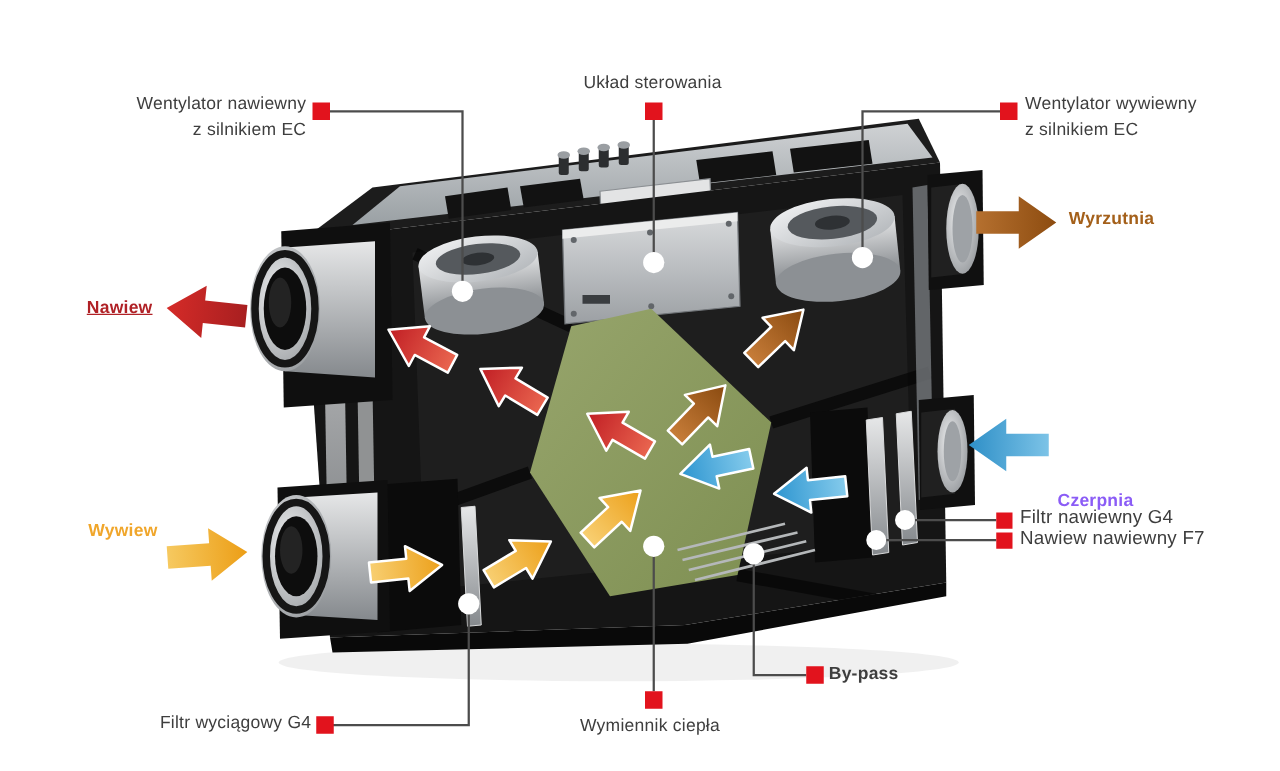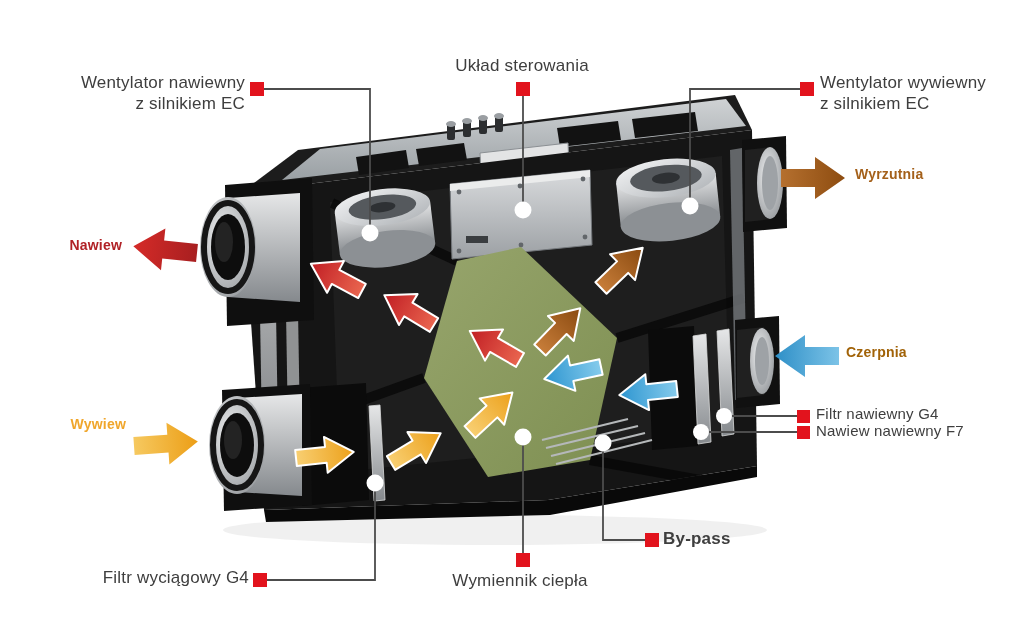--- a/index.html
+++ b/index.html
@@ -2,34 +2,34 @@
 <html><head>
 <meta charset="utf-8">
 <style>
   html,body{margin:0;padding:0;background:#fff;}
   .stage{
     position:relative;width:1024px;height:617px;background:#ffffff;
     font-family:"Liberation Sans",sans-serif;overflow:hidden;
   }
   .stage svg{position:absolute;left:0;top:0;}
   .callout{
-    position:absolute;color:#3e3e3e;font-size:17px;line-height:21px;
+    position:absolute;color:#3e3e3e;font-size:14px;line-height:21px;
     letter-spacing:.2px;white-space:nowrap;
   }
   .callout.right{text-align:right;margin-left:32px;}
   .callout.center{text-align:center;}
   .callout.small{font-size:15px;line-height:16px;}
   .flow-label{
     position:absolute;font-size:14px;font-weight:bold;white-space:nowrap;
     letter-spacing:.2px;
   }
   .c-red{color:#b02126;}
   .c-yellow{color:#f0a62b;}
   .c-brown{color:#a4601a;}
-  .c-blue{color:#a16207;}
+  .c-blue{color:#8b5cf6;margin-top:48px;}
 </style>
 </head>
 <body>
 
 <div class="stage">
 
   <svg width="1024" height="617" viewBox="0 0 1024 617">
     <defs>
       <linearGradient id="gSilvV" x1="0" y1="0" x2="0" y2="1">
         <stop offset="0" stop-color="#e6e7e8"></stop>
@@ -275,18 +275,18 @@
 
   <div class="callout small" style="left:816px;top:406px;">Filtr nawiewny G4</div>
   <div class="callout small" style="left:816px;top:423px;">Nawiew nawiewny F7</div>
 
   <div class="callout" style="left:663px;top:528px;font-weight:bold;">By-pass</div>
 
   <div class="callout center" style="left:400px;width:240px;top:570px;">Wymiennik ciepła</div>
 
   <div class="callout right" style="right:775px;top:567px;">Filtr wyciągowy G4</div>
 
-  <div class="flow-label c-red" style="right:902px;top:237px;">Nawiew</div>
+  <div class="flow-label c-red" style="right:902px;top:237px;text-decoration:underline;">Nawiew</div>
   <div class="flow-label c-yellow" style="right:898px;top:416px;">Wywiew</div>
   <div class="flow-label c-brown" style="left:855px;top:166px;">Wyrzutnia</div>
   <div class="flow-label c-blue" style="left:846px;top:344px;">Czerpnia</div>
 
 </div>
 
 </body></html>

